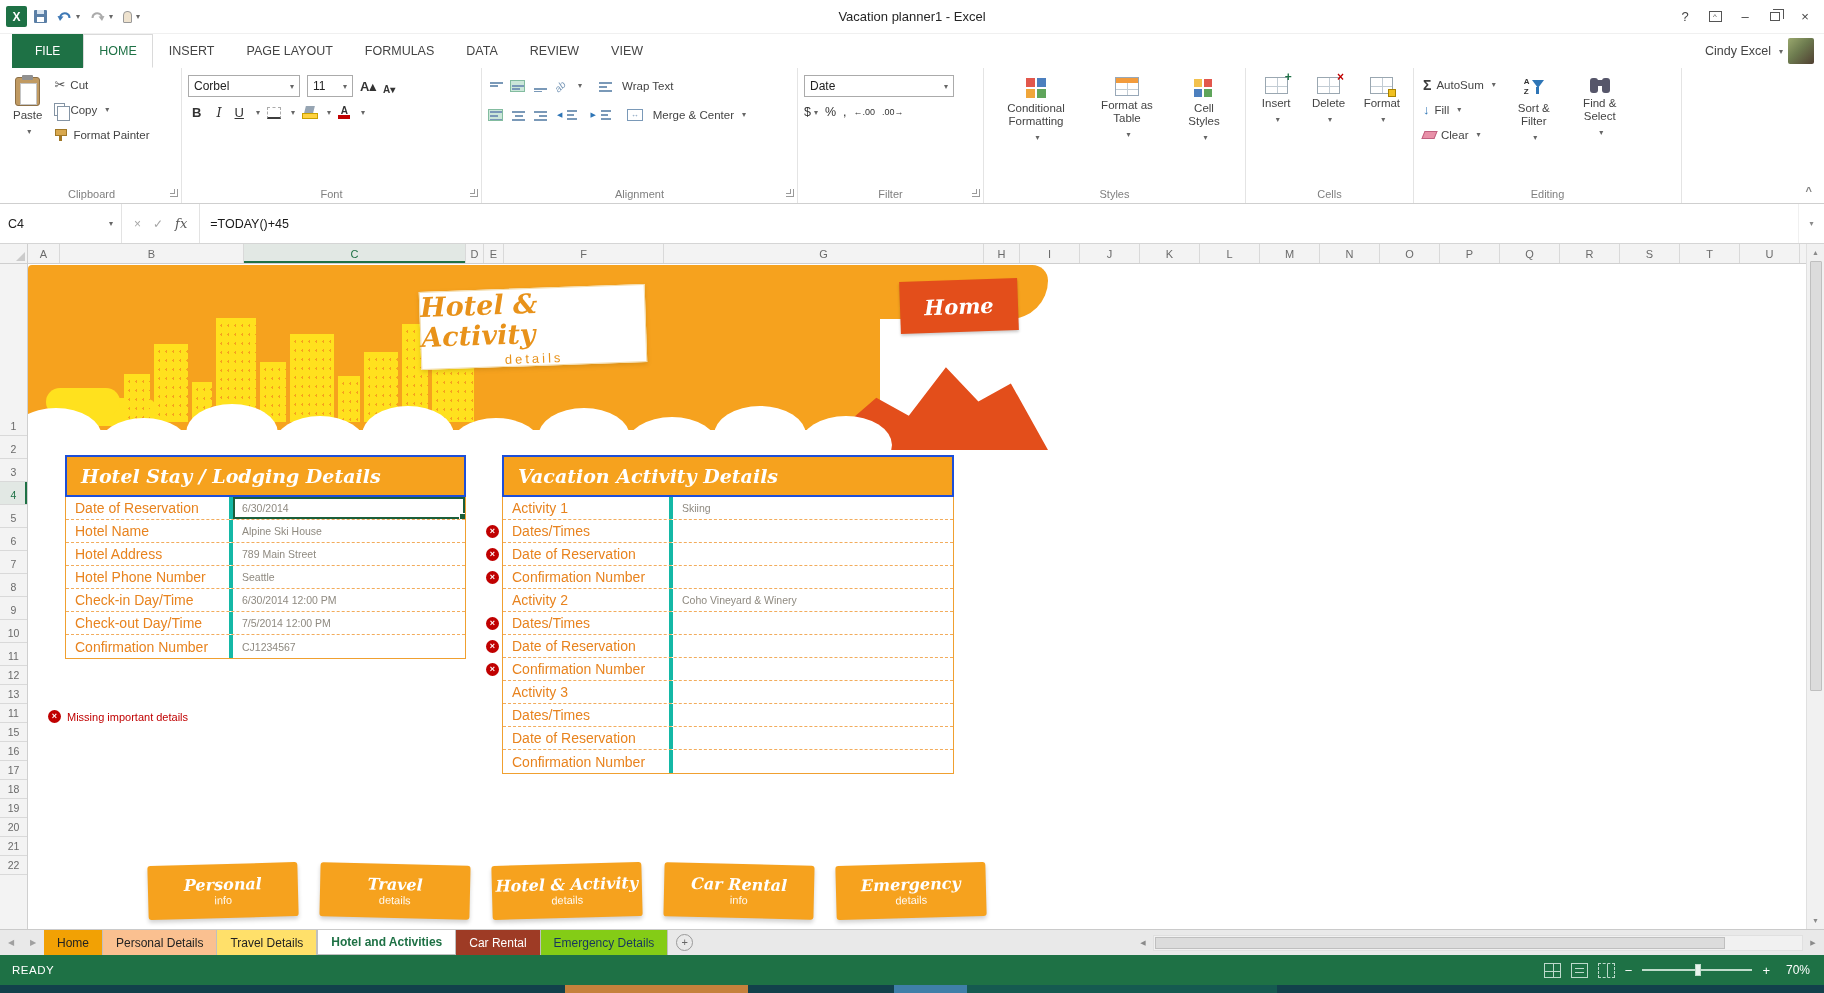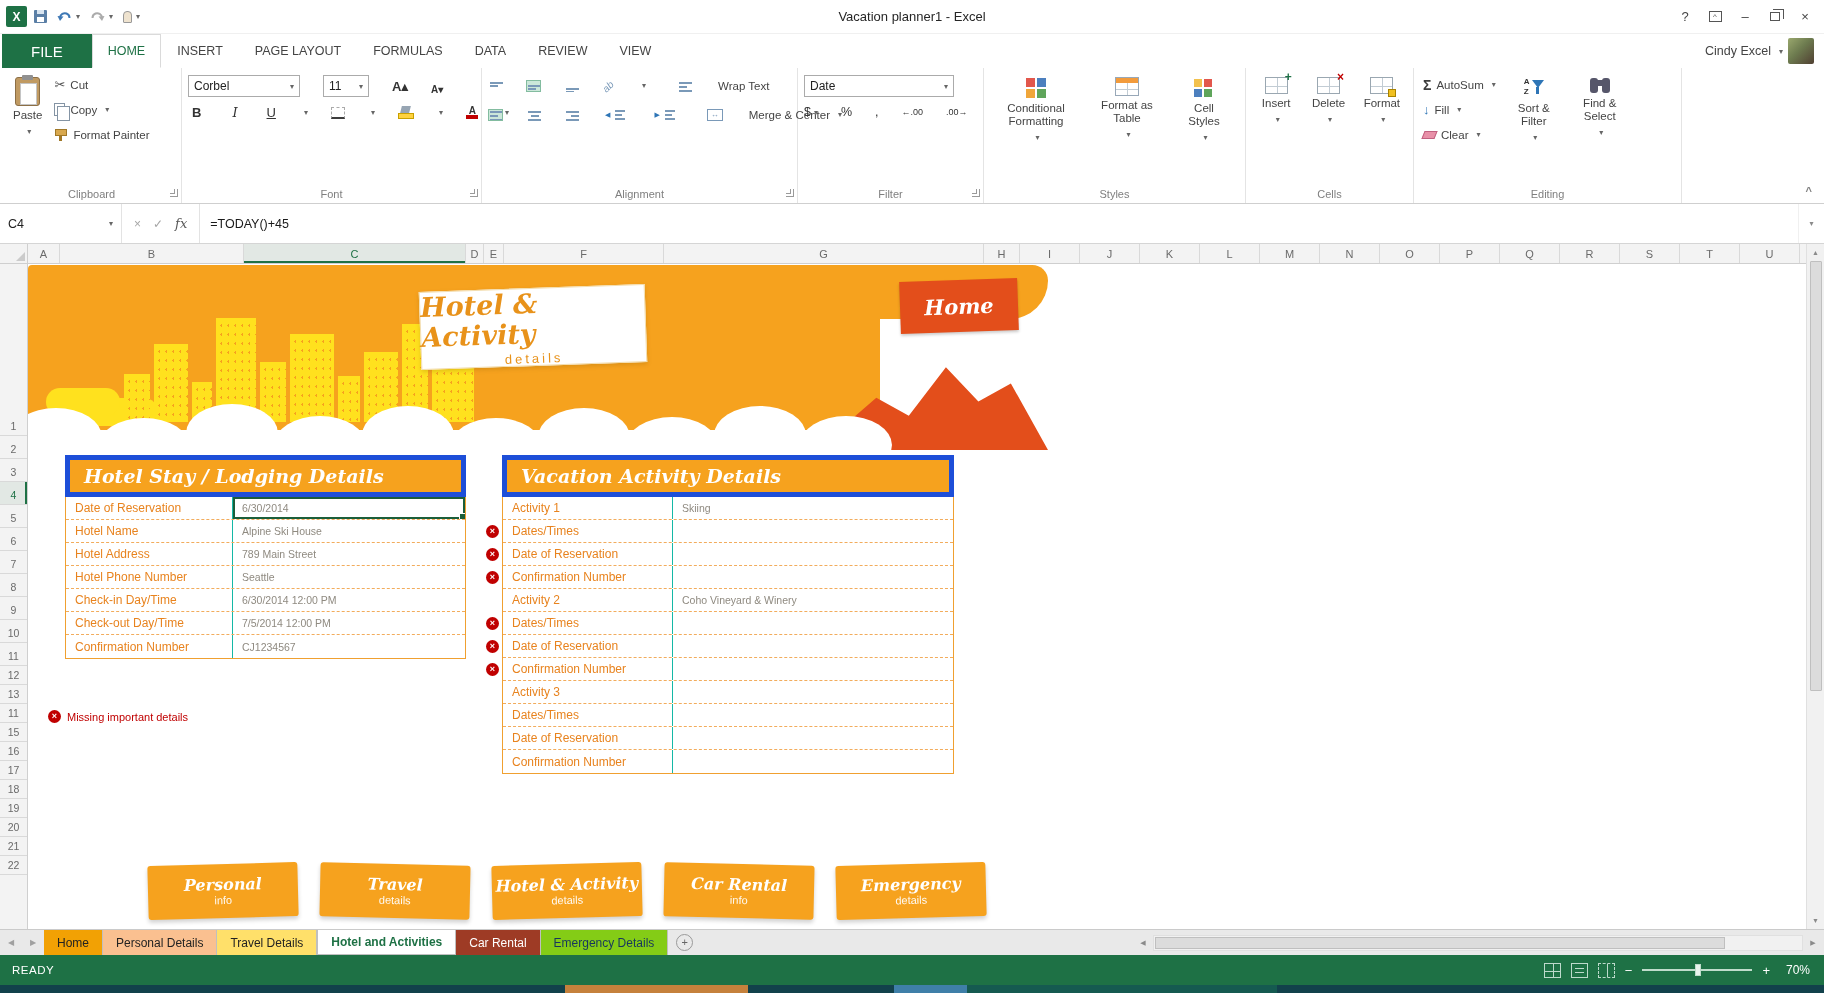--- a/index.html
+++ b/index.html
@@ -19,41 +19,41 @@
 .ic-touch{width:9px;height:12px;border:1px solid #999;border-radius:4px 4px 1px 1px;background:#EFE3CF}
 .wtitle{position:absolute;left:0;right:0;text-align:center;font-size:13px;color:#262626;z-index:1}
 .wctrl{margin-left:auto;display:flex;align-items:center;padding-right:4px;position:relative;z-index:2}
 .winbtn{width:30px;height:24px;display:flex;align-items:center;justify-content:center;color:#444;font-size:13px}
 .ic-ribopt{width:13px;height:11px;border:1px solid #555;display:flex;align-items:flex-start;justify-content:center;font-size:8px;line-height:9px;color:#555}
 .ic-restore{width:10px;height:9px;border:1px solid #555;background:#fff;position:relative}
 .ic-restore::before{content:"";position:absolute;left:2px;top:-4px;width:10px;height:9px;border:1px solid #555;border-left:none;border-bottom:none}
 
 
 .ribbontabs{height:34px;flex:none;display:flex;align-items:stretch;background:#fff}
-.file-tab{background:#1E7145;color:#fff;padding:0 29px;display:flex;align-items:center;font-size:15px;margin-left:2px}
+.file-tab{background:#1E7145;color:#fff;padding:0 23px;display:flex;align-items:center;font-size:12px;margin-left:12px}
 .rstrip{display:flex;align-items:stretch}
 .rtab{padding:0 15px;display:flex;align-items:center;font-size:12.5px;color:#444;border:1px solid transparent}
 .rtab.active{color:#1E7145;border-color:#DADADA;border-bottom-color:#fff;background:#fff}
 .account{margin-left:auto;display:flex;align-items:center;gap:5px;padding-right:10px;font-size:12.5px;color:#444}
 .avatar{width:26px;height:26px;border-radius:2px;background:linear-gradient(135deg,#9aa86e 0%,#6d7b4f 45%,#503f32 100%)}
 
 
 .ribbon{height:136px;flex:none;display:flex;align-items:stretch;background:#fff;border-bottom:1px solid #CFCFCF;padding-left:2px}
 .grp{position:relative;display:flex;flex-direction:column;border-right:1px solid #E4E4E4;padding:4px 6px 0;flex:none}
 .grp-body{flex:1;display:flex;align-items:flex-start;gap:4px}
 .grp-body.col{flex-direction:column;align-items:flex-start;gap:8px;padding-top:3px}
 .grp-foot{height:18px;flex:none;display:flex;align-items:center;justify-content:center;color:#7F7F7F;font-size:11px}
 .launcher{position:absolute;right:3px;bottom:6px;width:8px;height:8px;border-right:1px solid #9a9a9a;border-bottom:1px solid #9a9a9a}
 .launcher::before{content:"";position:absolute;right:2px;bottom:2px;width:4px;height:4px;border-right:1px solid #9a9a9a;border-bottom:1px solid #9a9a9a}
 .bigbtn{display:flex;flex-direction:column;align-items:center;gap:3px;padding:5px 5px 2px;font-size:11.5px;line-height:13px;color:#444;text-align:center}
 .stack{display:flex;flex-direction:column;gap:4px;padding-top:2px}
 .smbtn{display:flex;align-items:center;gap:5px;font-size:11.5px;color:#444;height:21px;padding:0 3px;white-space:nowrap}
 .combo{display:flex;align-items:center;border:1px solid #ABABAB;background:#fff;height:22px;padding:0 5px;font-size:12px;color:#222}
 .combo .dd{margin-left:auto}
-.rbrow{display:flex;align-items:center;gap:23px}
+.rbrow{display:flex;align-items:center;gap:7px}
 .g{font-size:13px;color:#555}
 .ic-paste{width:25px;height:29px;background:#C09A62;border:1px solid #8C6F46;border-radius:3px;position:relative}
 .ic-paste::before{content:"";position:absolute;left:6px;top:-3px;width:11px;height:5px;background:#909090;border-radius:1px}
 .ic-paste::after{content:"";position:absolute;left:4px;top:5px;width:15px;height:20px;background:#fff;border:1px solid #C4C4C4}
 .ic-copy{width:11px;height:13px;border:1px solid #8494A4;background:#fff;position:relative}
 .ic-copy::after{content:"";position:absolute;left:2px;top:2px;width:11px;height:13px;border:1px solid #8494A4;background:#fff}
 .ic-painter{width:14px;height:14px;position:relative}
 .ic-painter::before{content:"";position:absolute;left:1px;top:1px;width:10px;height:5px;background:#D8A84E;border:1px solid #A07828}
 .ic-painter::after{content:"";position:absolute;left:5px;top:8px;width:3px;height:5px;background:#A07828}
 .fA{font-weight:bold;color:#333;font-size:13px}
@@ -139,25 +139,25 @@
 .mountain{position:absolute;left:788px;top:96px;width:232px;height:90px;background:#E34E1B;clip-path:polygon(0 100%,26% 42%,40% 62%,56% 8%,70% 46%,84% 26%,100% 100%)}
 .cloudband{position:absolute;left:-18px;top:138px;width:900px;height:64px}
 .cloudband::before{content:"";position:absolute;left:0;top:6px;width:92px;height:58px;border-radius:50%;background:#fff;box-shadow:88px 10px 0 #fff,176px -4px 0 #fff,264px 8px 0 #fff,352px -2px 0 #fff,440px 10px 0 #fff,528px 0 0 #fff,616px 9px 0 #fff,704px -2px 0 #fff,790px 8px 0 #fff}
 .title-box{position:absolute;left:392px;top:24px;width:226px;height:78px;background:#fff;border:1px solid #F3DDAE;box-shadow:0 2px 4px rgba(140,90,0,.25);transform:rotate(-2deg);display:flex;flex-direction:column;align-items:center;justify-content:center;z-index:2}
 .title-box .t1{font-size:27px;color:#E8921A;line-height:30px}
 .title-box .t2{font-size:13px;color:#E8921A;letter-spacing:3px;margin-top:2px}
 .home-btn{position:absolute;left:872px;top:16px;width:118px;height:52px;background:#E34E1B;transform:rotate(-2deg);display:flex;align-items:center;justify-content:center;color:#fff;font-size:21px;box-shadow:0 2px 3px rgba(0,0,0,.2);z-index:2}
 
 
 .xtable{position:absolute;top:191px;z-index:2}
-.thead{height:42px;background:#F6A21E;color:#fff;font-size:19px;display:flex;align-items:center;padding-left:14px;border:5px solid #1d4ed8}
+.thead{height:42px;background:#F6A21E;color:#fff;font-size:19px;display:flex;align-items:center;padding-left:14px;border:2px solid #1d4ed8}
 .tbody{border:1px solid #F0A030;border-top:none;background:#fff}
 .trow{display:flex;height:23px;border-bottom:1px dashed #F2AC5C}
 .trow:last-child{border-bottom:none}
-.tlbl{display:flex;align-items:center;padding-left:9px;font-size:12px;color:#E8831E;border-right:1px solid #14b8a6;flex:none;overflow:hidden;white-space:nowrap}
+.tlbl{display:flex;align-items:center;padding-left:9px;font-size:14px;color:#E8831E;border-right:4px solid #14b8a6;flex:none;overflow:hidden;white-space:nowrap}
 .hotel .tlbl{width:167px}
 .activity .tlbl{width:170px}
 .tval{flex:1;display:flex;align-items:center;padding-left:9px;font-size:10.5px;color:#8F8A80;overflow:hidden;white-space:nowrap}
 .selcell{box-shadow:inset 0 0 0 2px #1B5E3A;position:relative}
 .selcell::after{content:"";position:absolute;right:-1px;bottom:-1px;width:5px;height:5px;background:#1B5E3A;border:1px solid #fff}
 .flag{position:absolute;left:458px;width:13px;height:13px;border-radius:50%;background:#C00000;color:#fff;font-size:9px;font-weight:bold;display:flex;align-items:center;justify-content:center;line-height:1;z-index:2}
 .note{position:absolute;display:flex;align-items:center;gap:6px;font-size:11px;color:#C00000;z-index:2}
 .note .flag{position:static}
 .navbtn{position:absolute;top:600px;width:150px;height:54px;background:#F6A21E;border-radius:3px;display:flex;flex-direction:column;align-items:center;justify-content:center;color:#fff;box-shadow:0 3px 4px rgba(0,0,0,.18);z-index:2}
 .navbtn.r0{transform:rotate(-1.5deg)}

